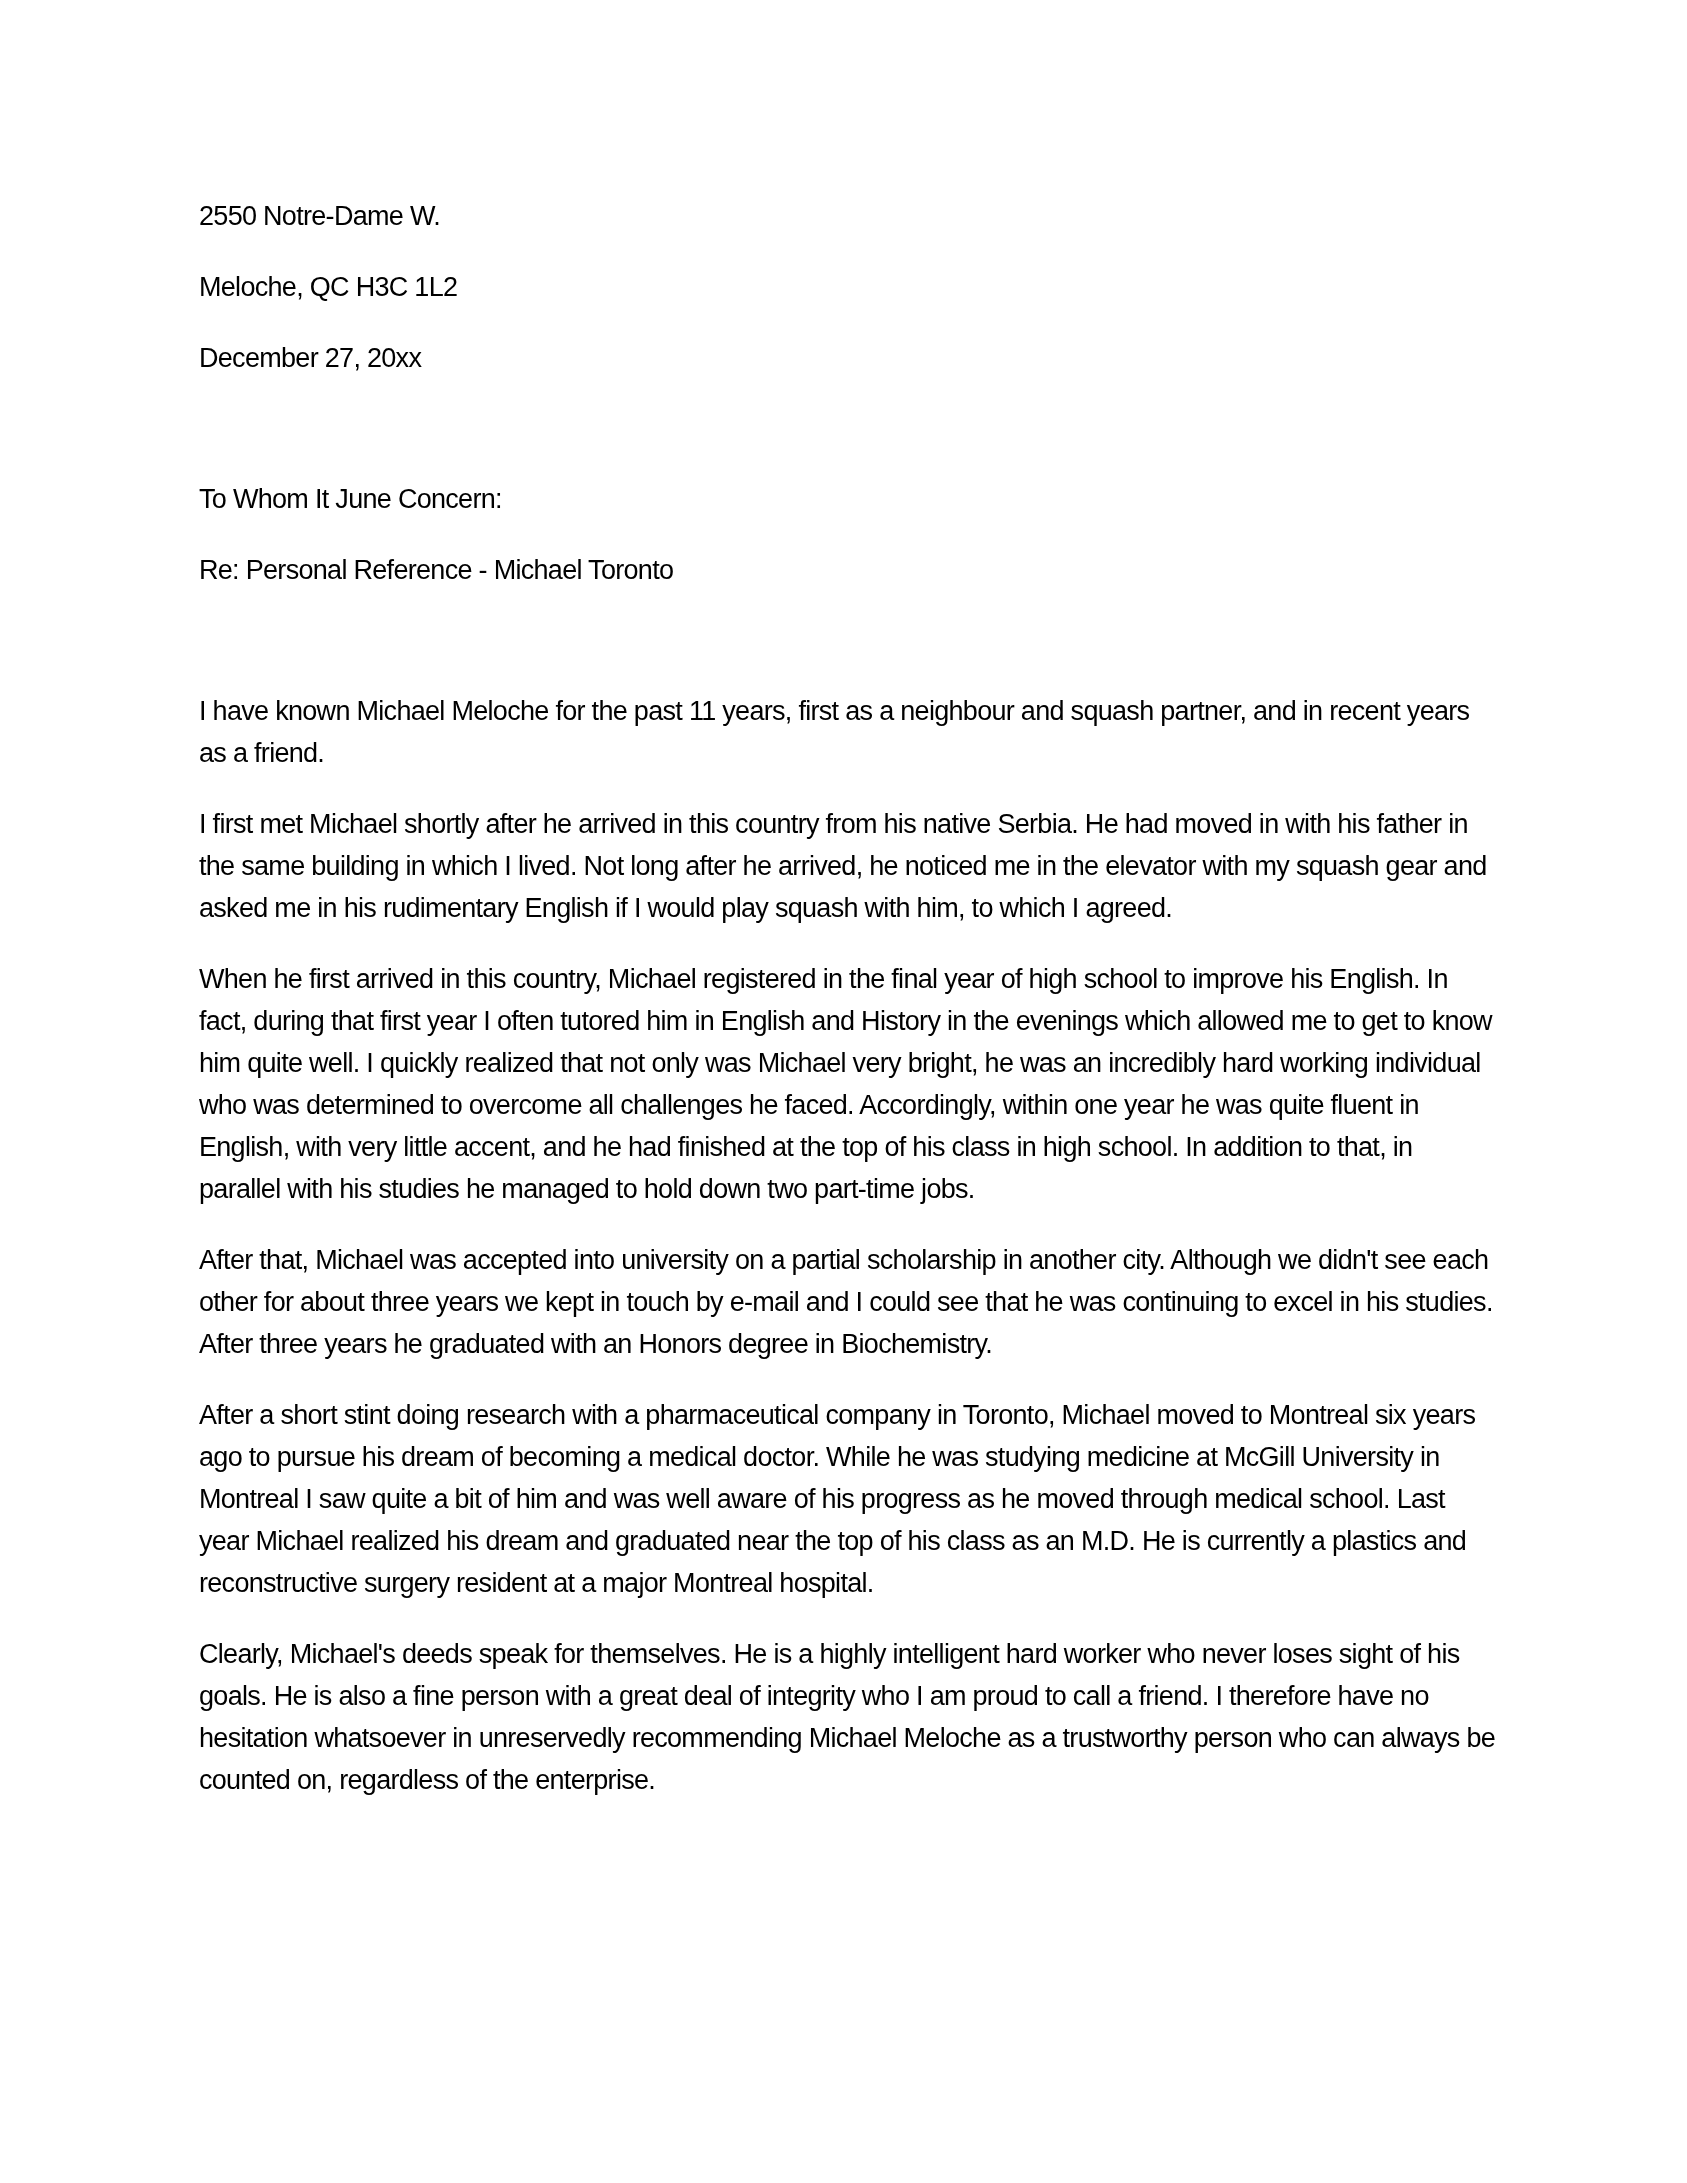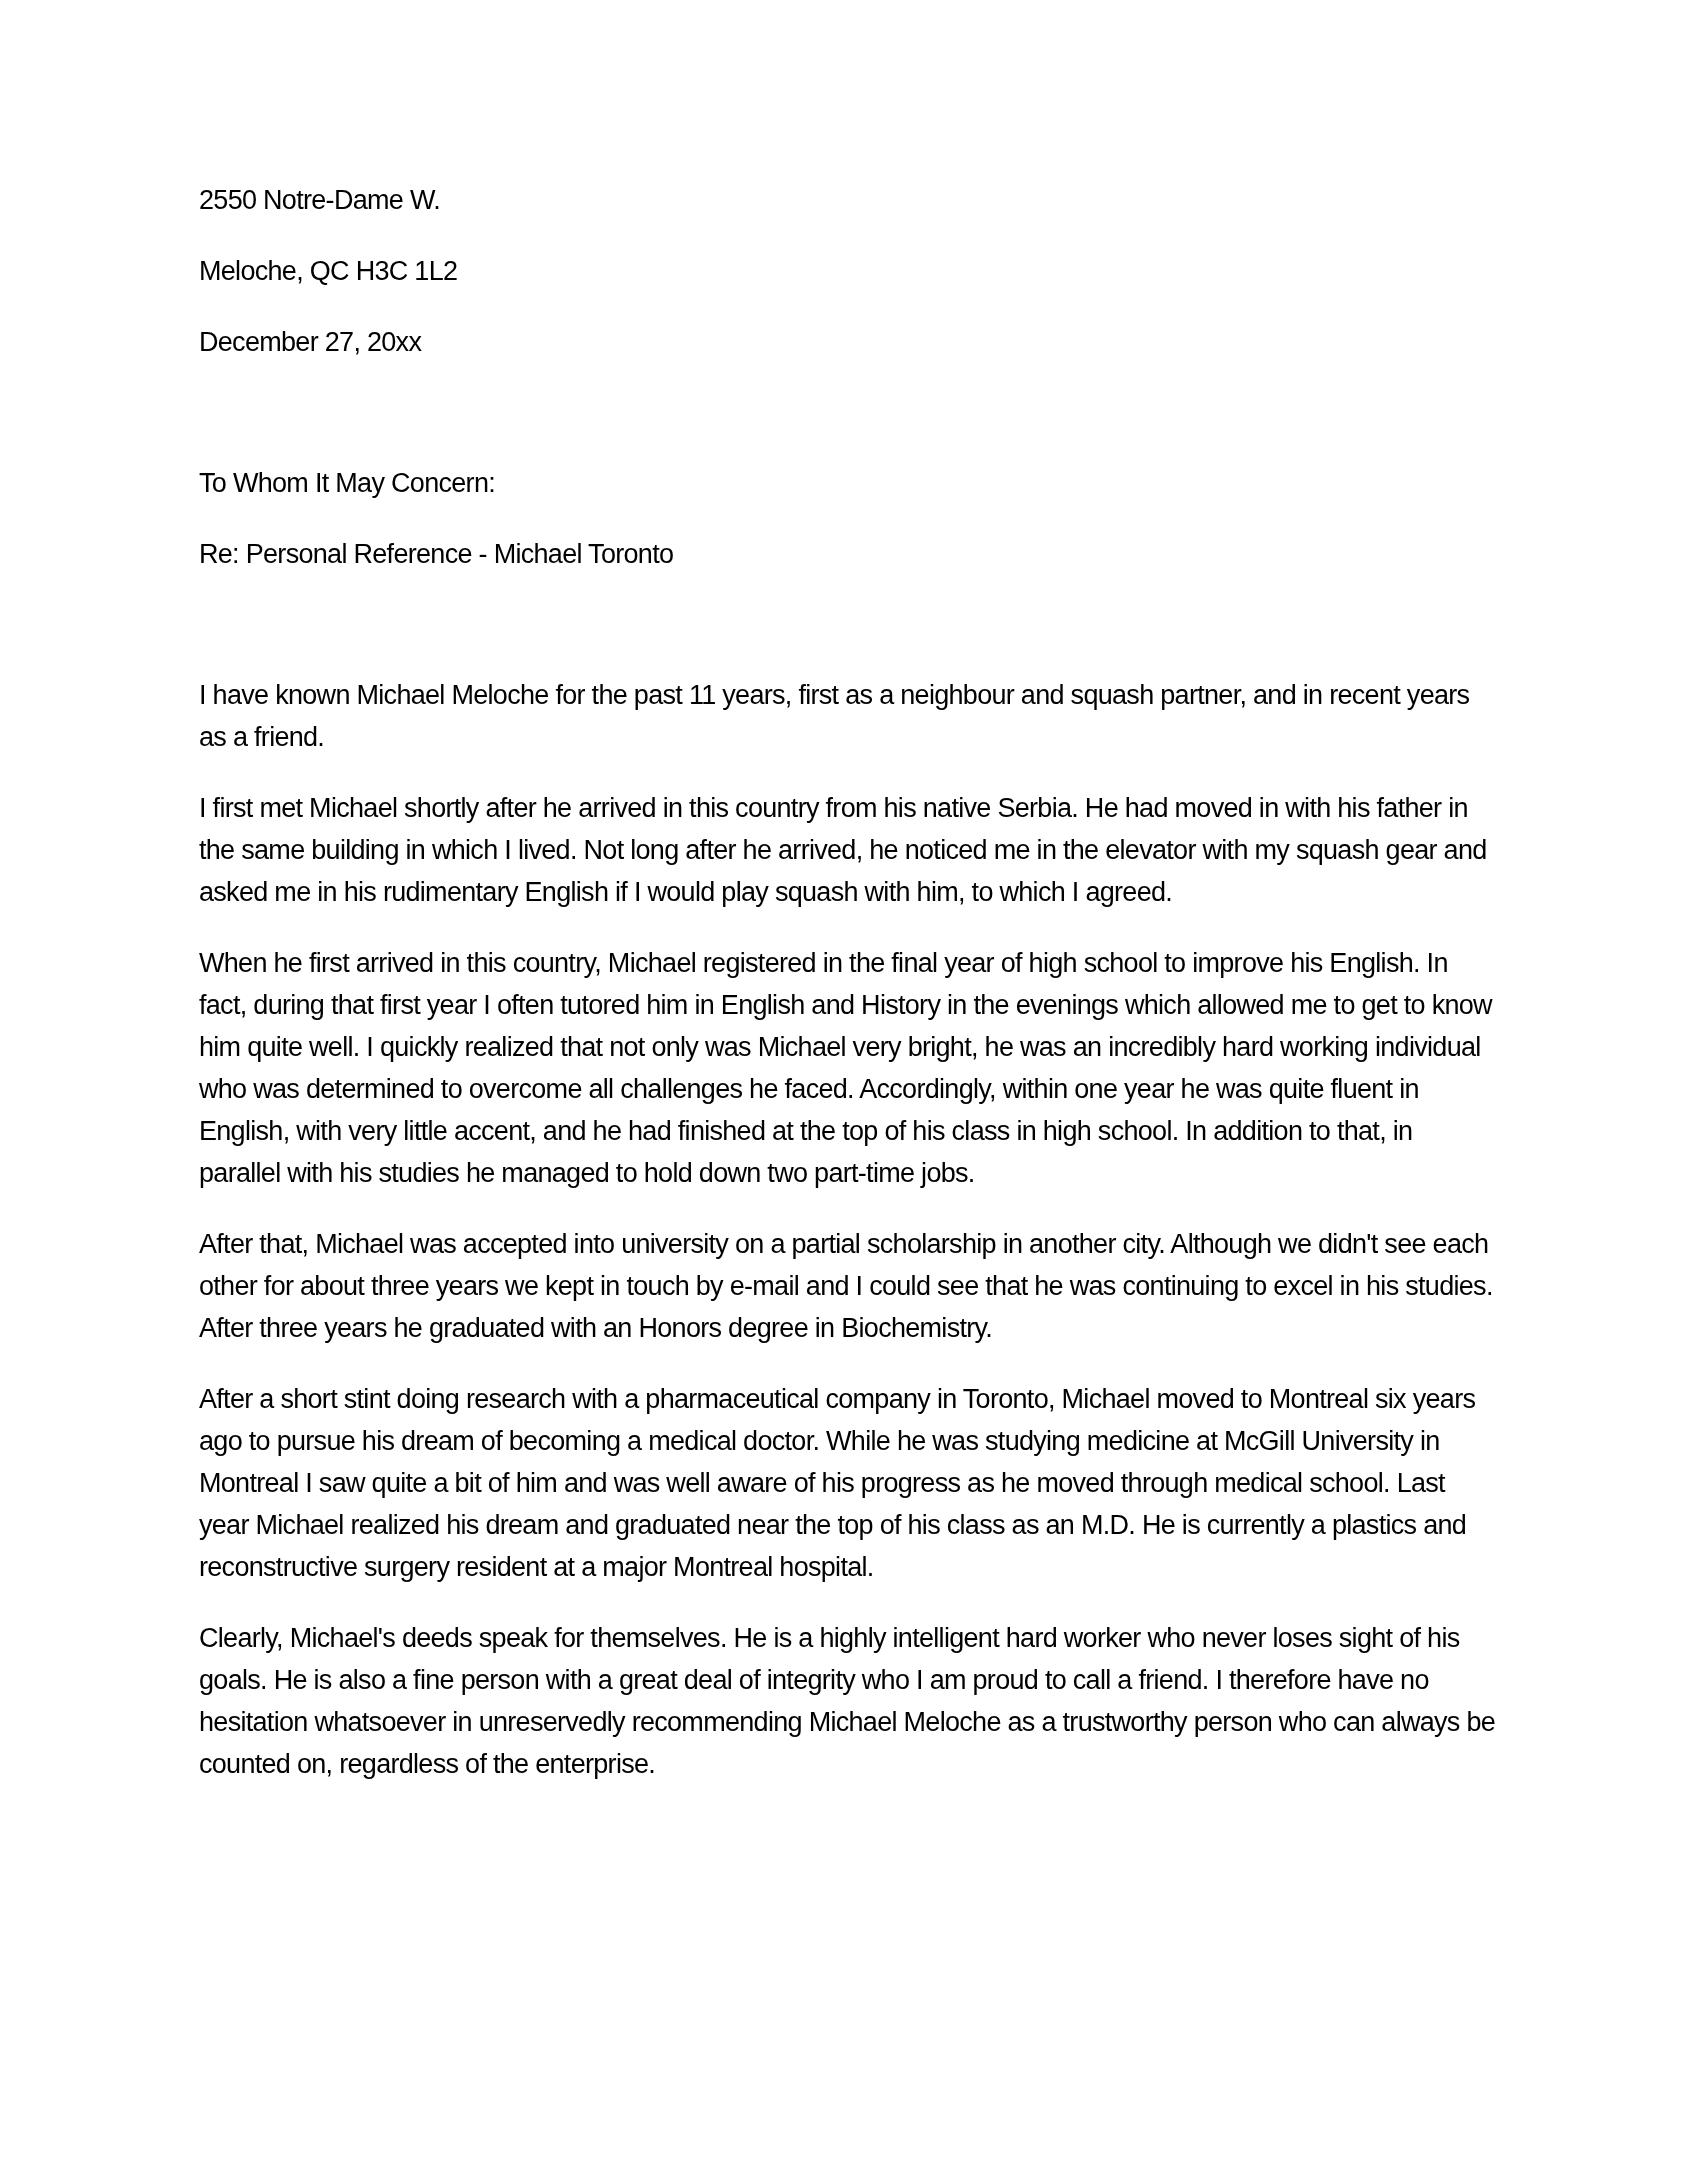--- a/index.html
+++ b/index.html
@@ -10,21 +10,21 @@
   .page {
     position: relative;
     width: 1687px;
     height: 2184px;
     background: #ffffff;
     overflow: hidden;
   }
   .content {
     position: absolute;
     left: 199px;
-    top: 179px;
+    top: 195px;
     width: 1297px;
     font-family: "Liberation Sans", sans-serif;
     font-size: 27px;
     line-height: 42px;
     letter-spacing: -0.7px;
     color: #000000;
     text-align: left;
   }
   .content p {
     margin: 0 0 29px 0;
@@ -39,21 +39,21 @@
 
 <div class="page">
   <div class="content">
 
     <p>2550 Notre-Dame W.</p>
 
     <p>Meloche, QC H3C 1L2</p>
 
     <p class="gap-after">December 27, 20xx</p>
 
-    <p>To Whom It May Concern:</p>
+    <p>To Whom It June Concern:</p>
 
     <p class="gap-after">Re: Personal Reference - Michael Toronto</p>
 
     <p>I have known Michael Meloche for the past 11 years, first as a neighbour and squash partner, and in recent years as a friend.</p>
 
     <p>I first met Michael shortly after he arrived in this country from his native Serbia. He had moved in with his father in the same building in which I lived. Not long after he arrived, he noticed me in the elevator with my squash gear and asked me in his rudimentary English if I would play squash with him, to which I agreed.</p>
 
     <p>When he first arrived in this country, Michael registered in the final year of high school to improve his English. In fact, during that first year I often tutored him in English and History in the evenings which allowed me to get to know him quite well. I quickly realized that not only was Michael very bright, he was an incredibly hard working individual who was determined to overcome all challenges he faced. Accordingly, within one year he was quite fluent in English, with very little accent, and he had finished at the top of his class in high school. In addition to that, in parallel with his studies he managed to hold down two part-time jobs.</p>
 
     <p>After that, Michael was accepted into university on a partial scholarship in another city. Although we didn't see each other for about three years we kept in touch by e-mail and I could see that he was continuing to excel in his studies. After three years he graduated with an Honors degree in Biochemistry.</p>

